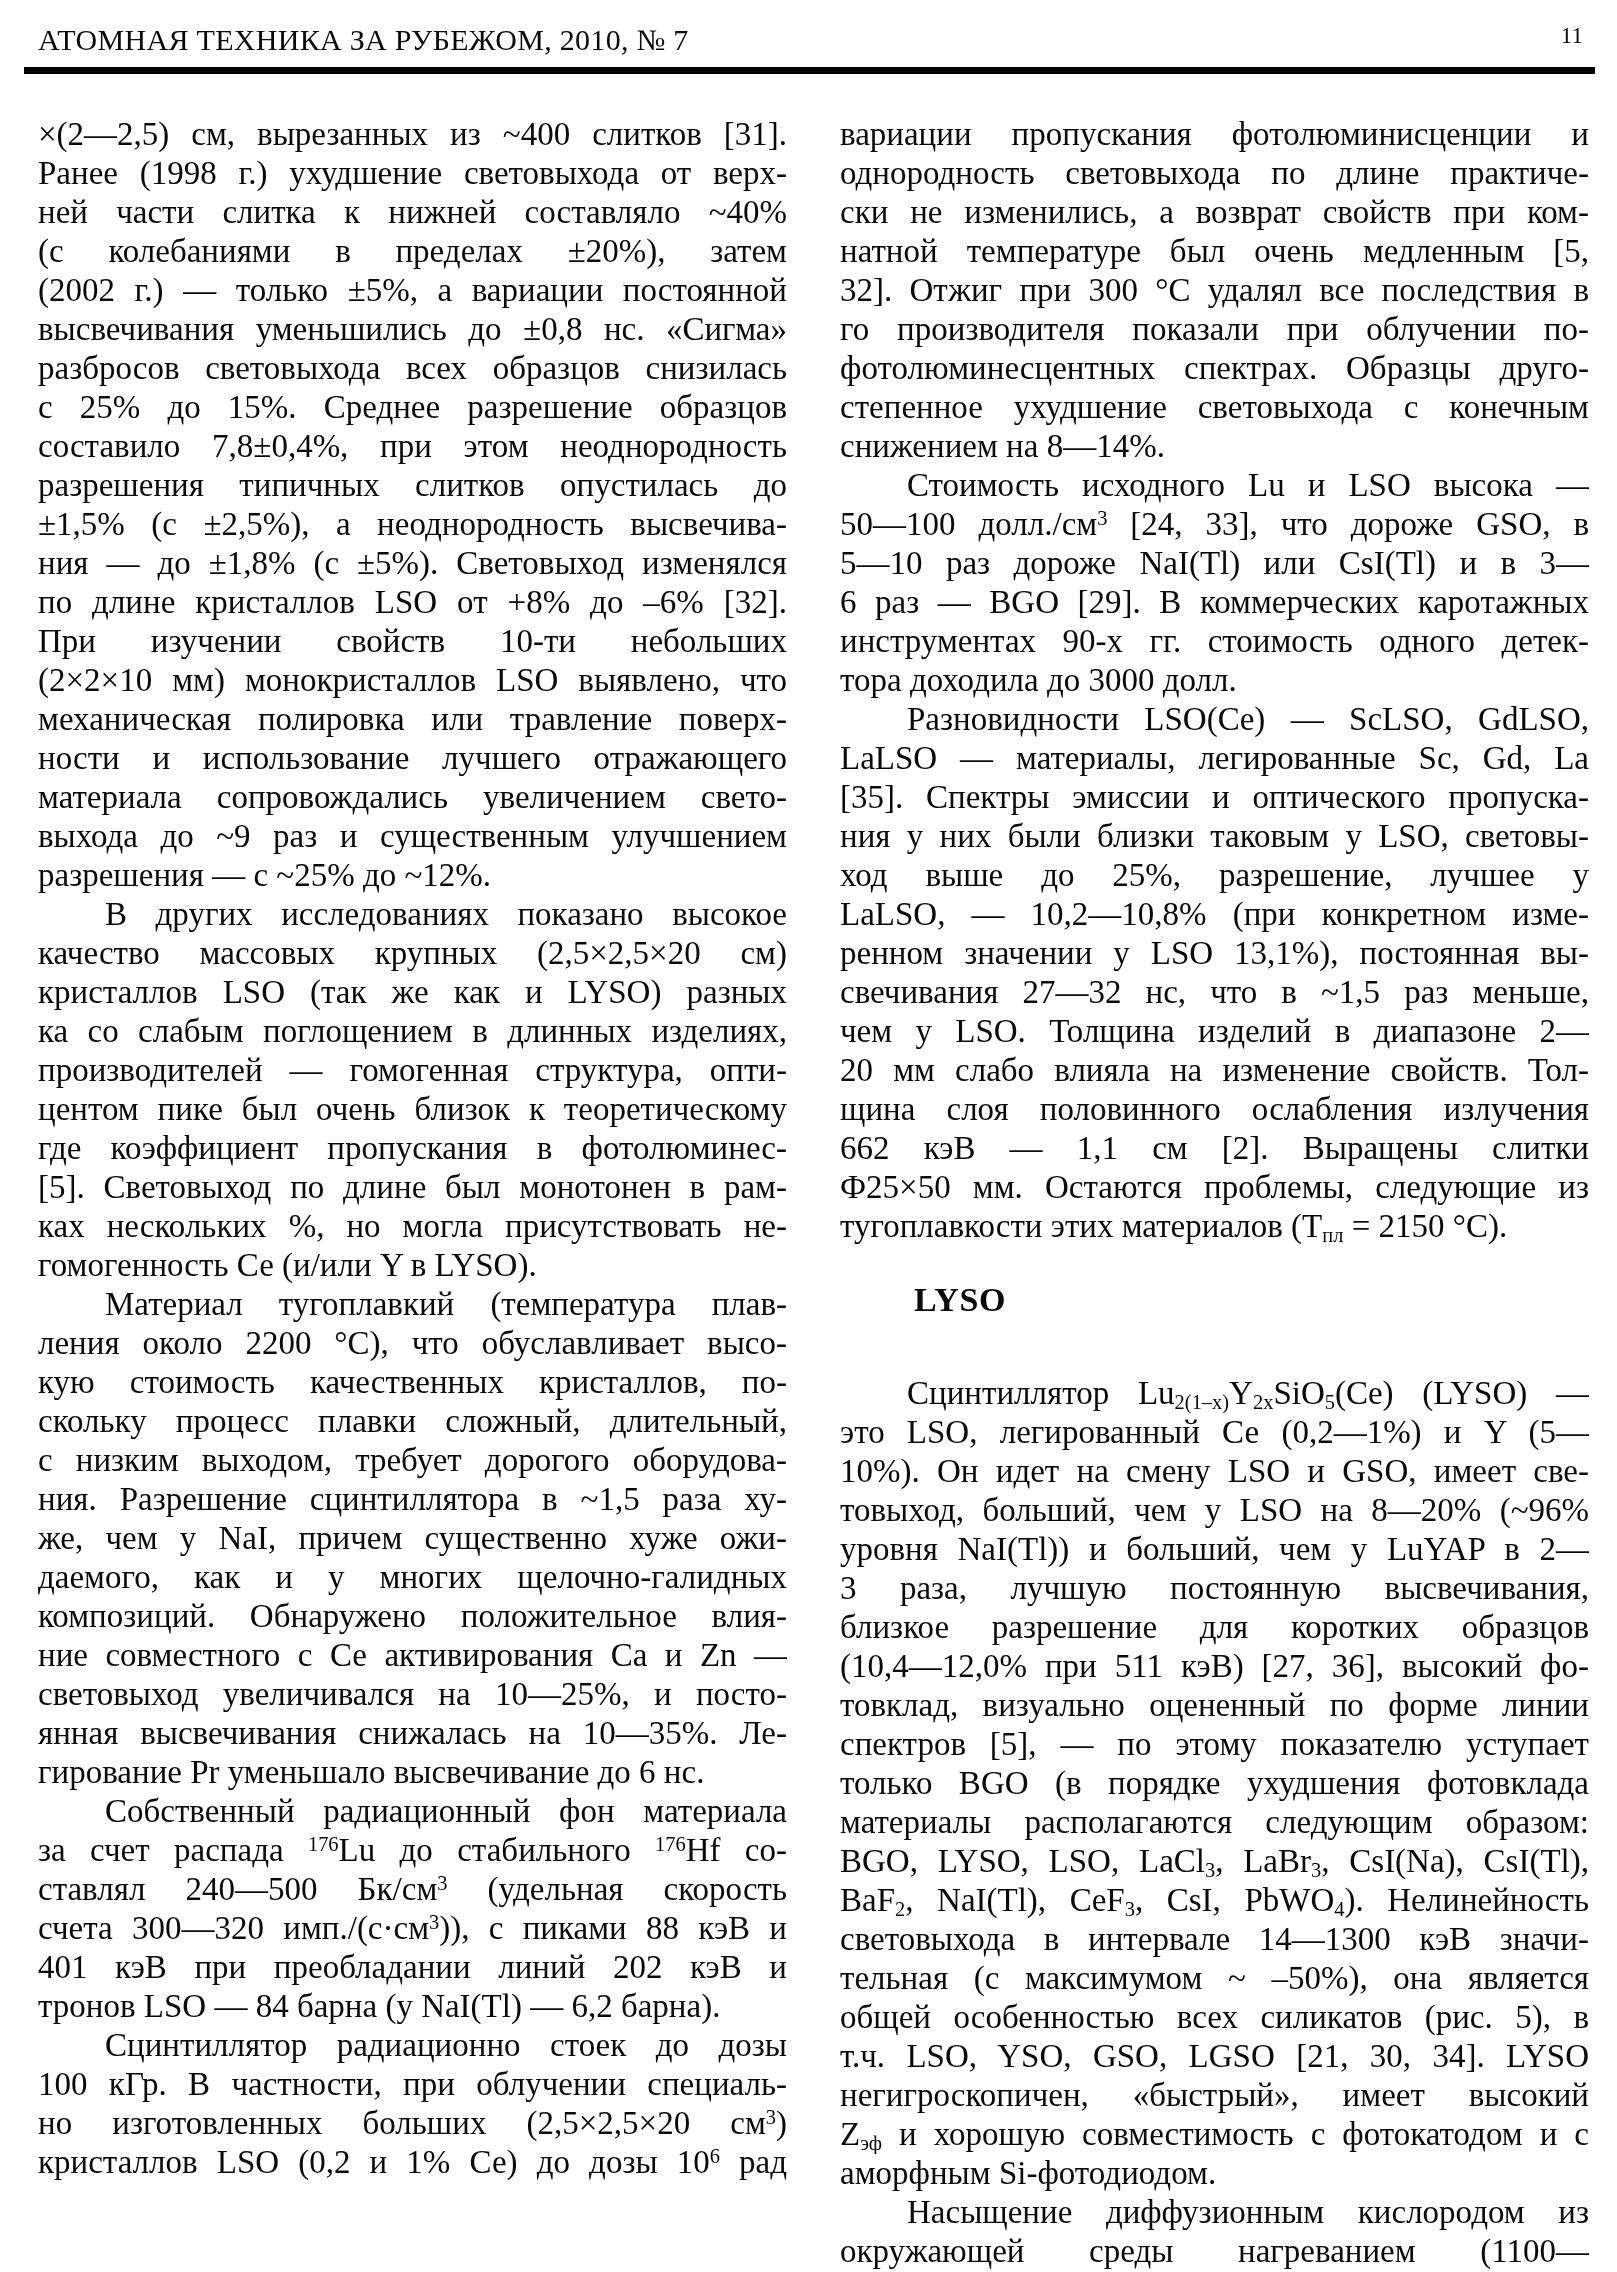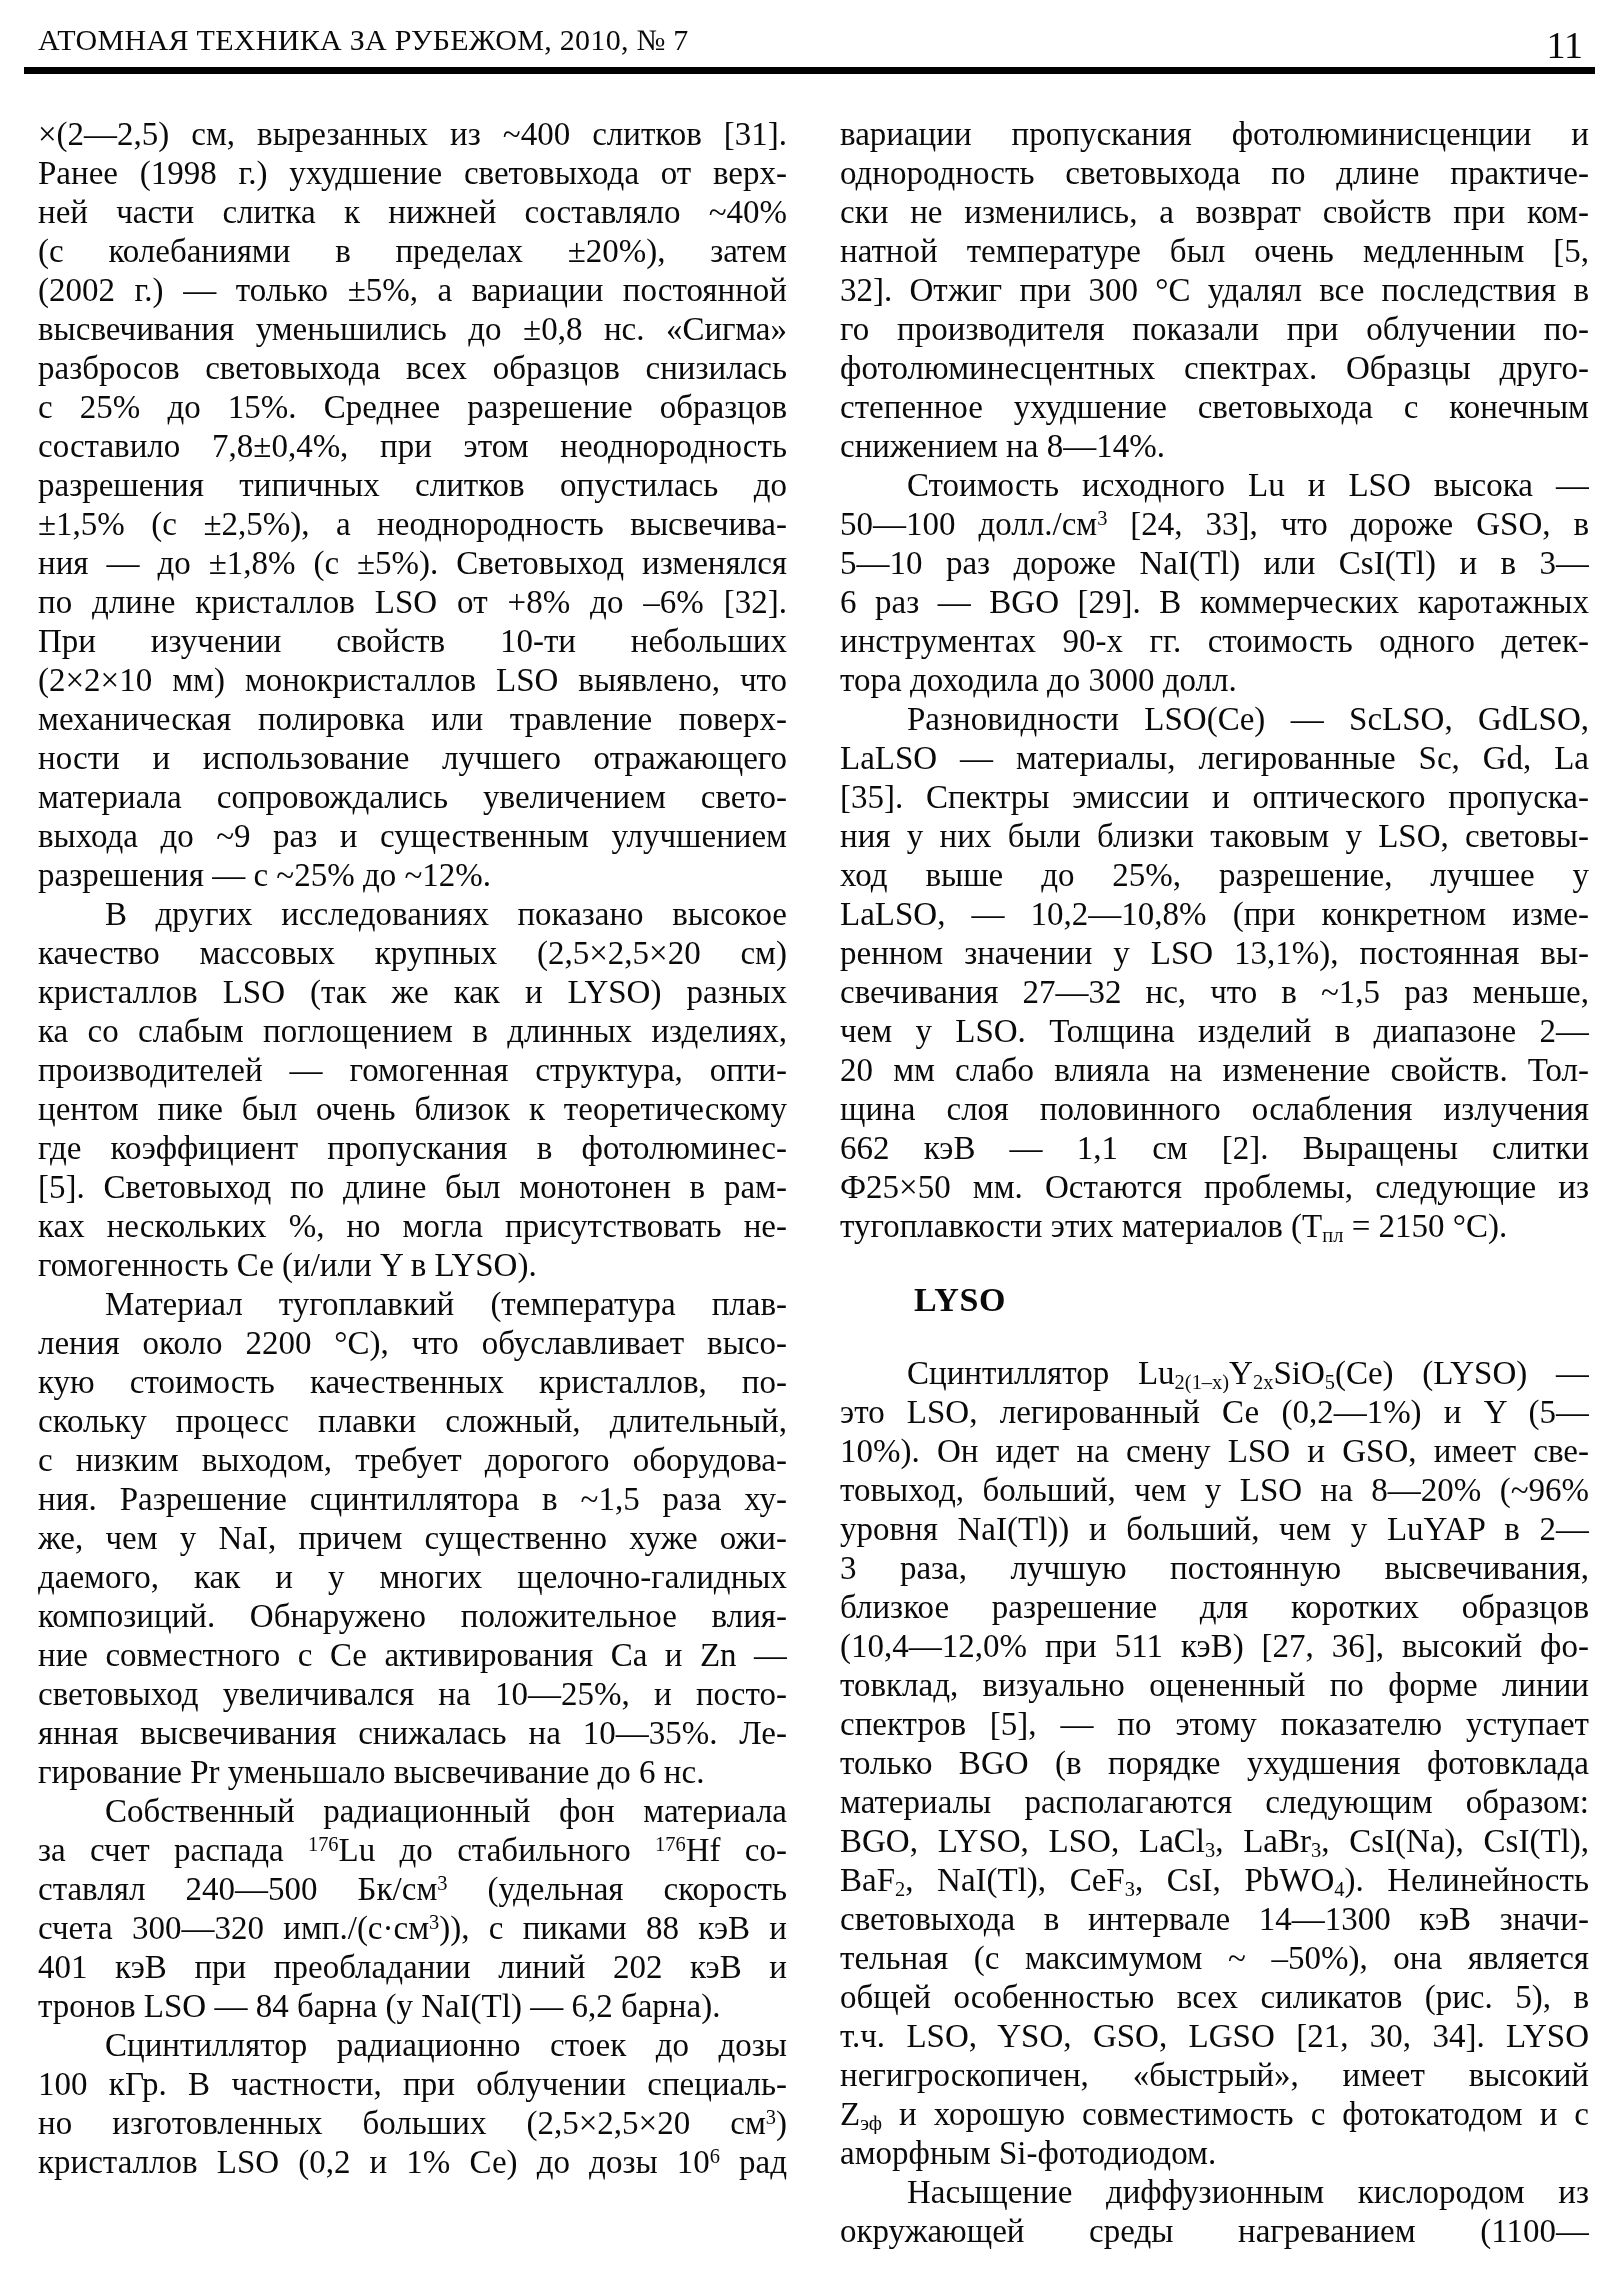--- a/index.html
+++ b/index.html
@@ -18,21 +18,21 @@
     left: 38px;
     top: 23px;
     font-size: 30px;
     letter-spacing: 0.3px;
     white-space: nowrap;
   }
   .page-number {
     position: absolute;
     right: 43px;
     top: 23px;
-    font-size: 38px;
+    font-size: 23px;
   }
   .header-rule {
     position: absolute;
     left: 24px;
     top: 67px;
     width: 1571px;
     height: 7.4px;
     background: #000;
   }
   .col {
@@ -63,21 +63,21 @@
     vertical-align: baseline;
   }
   .line sup { top: -0.48em; }
   .line sub { top: 0.22em; }
   .heading {
     height: 39px;
     line-height: 39px;
     font-size: 34px;
     font-weight: bold;
     letter-spacing: 0.7px;
-    margin: 34px 0 35px 74px;
+    margin: 34px 0 55px 74px;
   }
 </style>
 </head>
 <body>
 
 <div class="page">
   <header>
     <div class="journal-title">АТОМНАЯ ТЕХНИКА ЗА РУБЕЖОМ, 2010, № 7</div>
     <div class="page-number">11</div>
     <div class="header-rule"></div>

